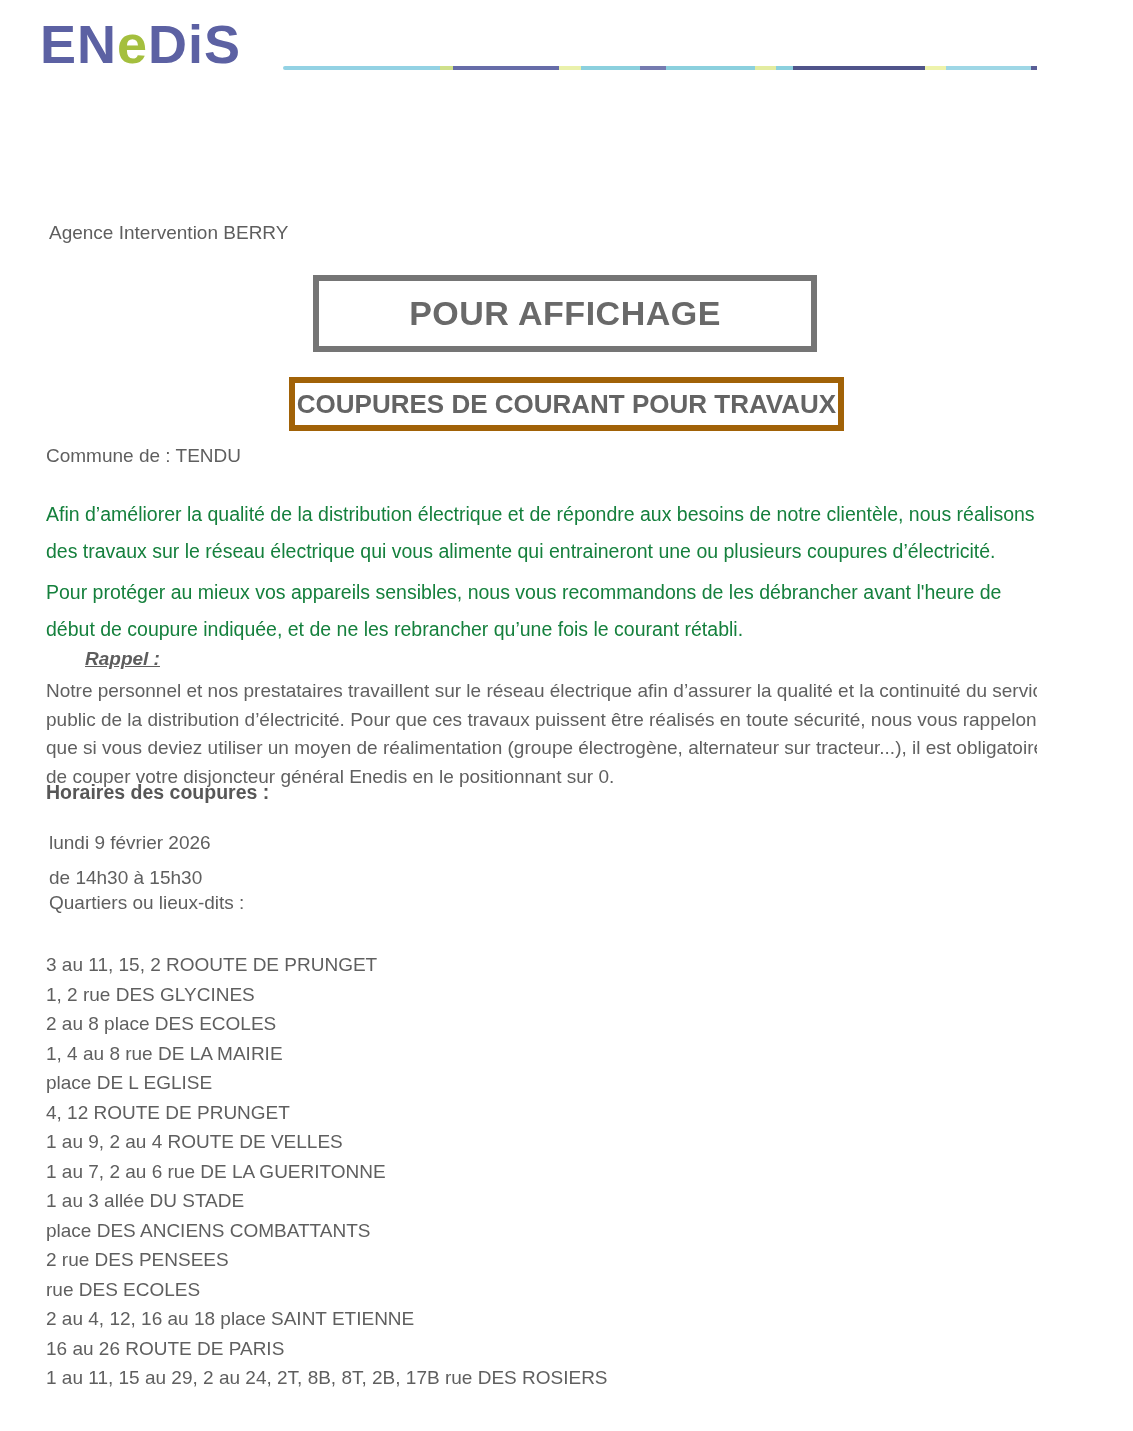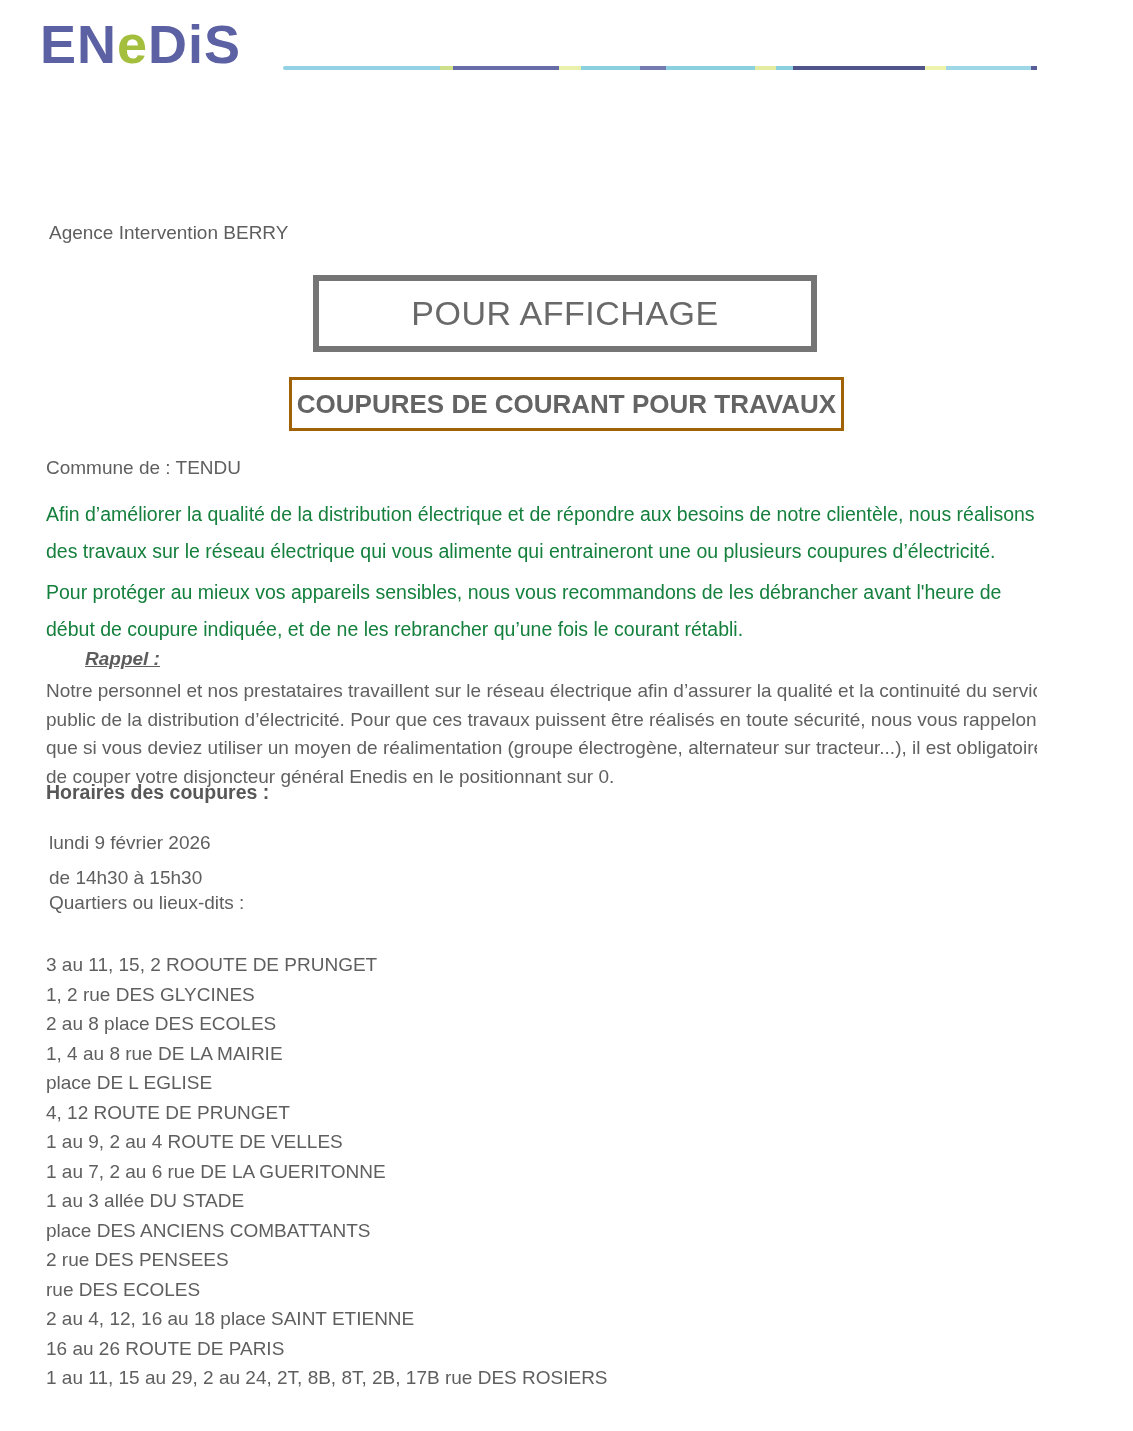--- a/index.html
+++ b/index.html
@@ -73,38 +73,38 @@
     text-align: center;
     background: #ffffff;
   }
   .banner-affichage {
     left: 313px;
     top: 275px;
     width: 504px;
     height: 77px;
     border: 6px solid #757575;
     font-size: 34px;
-    font-weight: normal;
+    font-weight: bold;
     letter-spacing: 0.5px;
     color: #696969;
   }
   .banner-coupures {
     left: 289px;
     top: 377px;
     width: 555px;
     height: 54px;
-    border: 3px solid #a16207;
+    border: 6px solid #a16207;
     font-size: 26px;
     font-weight: bold;
     color: #646464;
   }
   .commune {
     position: absolute;
     left: 46px;
-    top: 457px;
+    top: 445px;
     font-size: 19px;
   }
   .para {
     position: absolute;
     left: 46px;
     width: 1002px;
     font-size: 19.5px;
     line-height: 37px;
     color: #15803d;
   }

